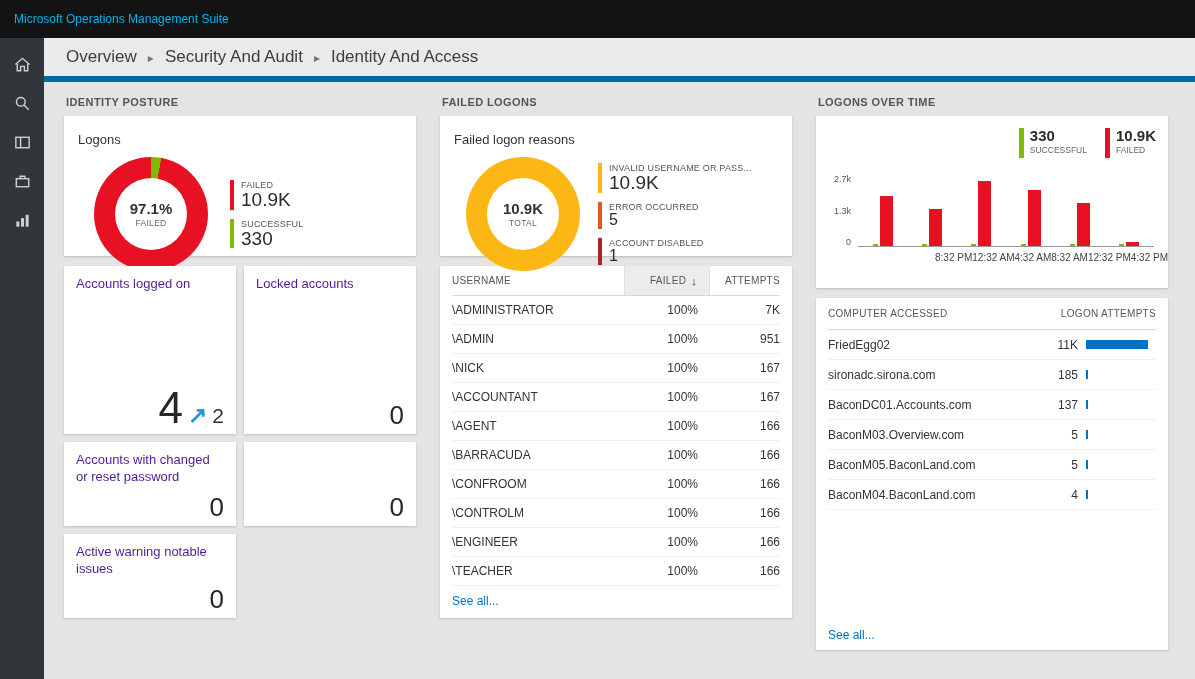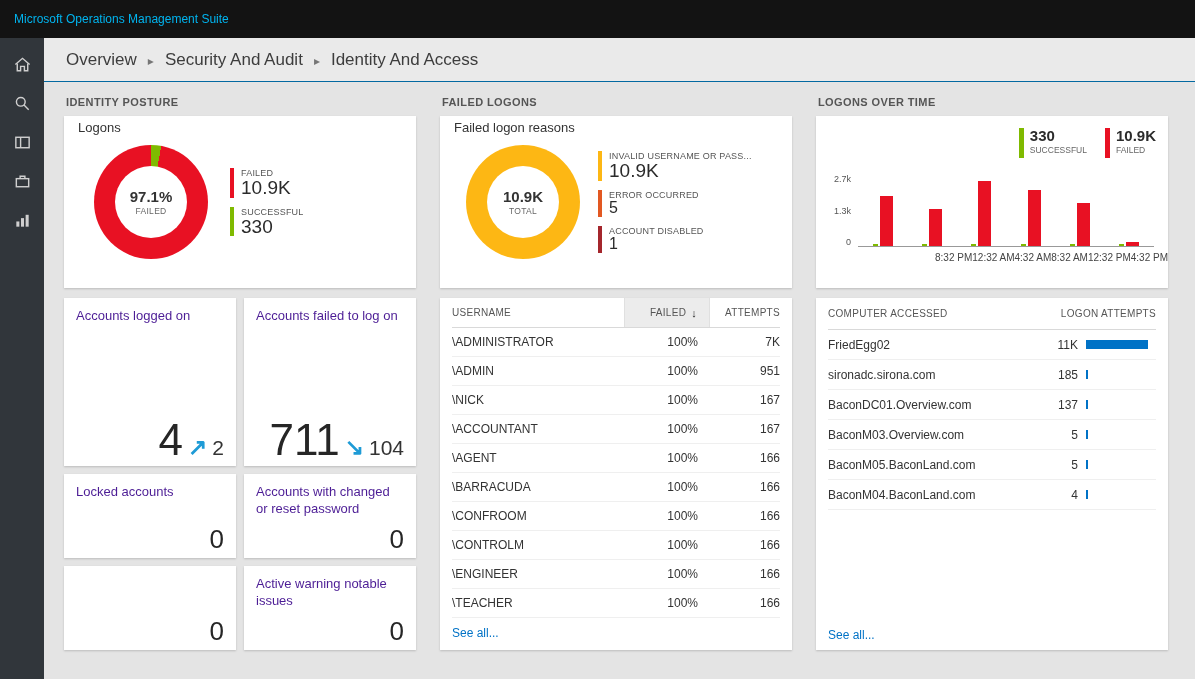--- a/index.html
+++ b/index.html
@@ -9,32 +9,32 @@
   .topbar{height:38px;background:#131313;display:flex;align-items:center;padding-left:14px}
   .topbar-title{color:#00b4ef;font-size:12px}
 
   .layout{display:flex;height:641px}
   .sidebar{width:44px;background:#31363b;display:flex;flex-direction:column;align-items:center;padding-top:14px;gap:15px;flex-shrink:0}
   .side-icon{width:24px;height:24px;display:flex;align-items:center;justify-content:center;cursor:pointer}
   .side-icon svg{width:19px;height:19px;stroke:#cfcfcf;fill:none;stroke-width:1.5}
   .side-icon svg .filled{fill:#cfcfcf;stroke:none}
 
   .content{flex:1;display:flex;flex-direction:column;overflow:hidden}
-  .breadcrumb{height:44px;background:#eaeaea;display:flex;align-items:center;padding-left:22px;gap:11px;border-bottom:1px solid #0369a1;flex-shrink:0}
+  .breadcrumb{height:44px;background:#eaeaea;display:flex;align-items:center;padding-left:22px;gap:11px;border-bottom:6px solid #0369a1;flex-shrink:0}
   .crumb{font-size:17px;color:#3d3d3d;cursor:pointer}
   .crumb-sep{color:#767676;font-size:12px;padding-top:2px}
 
   .dashboard{flex:1;display:flex;gap:24px;padding:14px 20px 0}
   .col{width:352px;display:flex;flex-direction:column;flex-shrink:0}
   .section-title{font-size:11px;font-weight:700;color:#555;letter-spacing:.4px;margin:0 0 8px 2px}
 
   .card{background:#fff;box-shadow:0 1px 2px rgba(0,0,0,.18)}
 
   
-  .donut-card{height:172px;padding:4px 14px;position:relative;cursor:pointer}
+  .donut-card{height:140px;padding:16px 14px;position:relative;cursor:pointer}
   .card-title{font-size:13px;color:#333}
   .donut-row{display:flex;align-items:center;margin-top:10px;gap:22px;padding-left:16px}
   .donut{width:114px;height:114px;border-radius:50%;position:relative;flex-shrink:0}
   .donut-center{position:absolute;inset:21px;background:#fff;border-radius:50%;display:flex;flex-direction:column;align-items:center;justify-content:center}
   .donut-value{font-size:15px;font-weight:bold;color:#333}
   .donut-label{font-size:8.5px;color:#666;letter-spacing:.3px;margin-top:1px}
   .legend{display:flex;flex-direction:column;gap:9px}
   .legend-item{display:flex;gap:7px}
   .legend-bar{width:4px;align-self:stretch;flex-shrink:0}
   .legend-label{font-size:9px;color:#555;letter-spacing:.2px;white-space:nowrap}
@@ -176,28 +176,20 @@
 
         <div class="tile-grid">
           <div class="tile card">
             <div class="tile-title">Accounts logged on</div>
             <div class="tile-value-row">
               <span class="tile-value">4</span>
               <span class="trend">↗</span>
               <span class="trend-value">2</span>
             </div>
           </div>
-          <div class="tile card">
-            <div class="tile-title">Accounts failed to log on</div>
-            <div class="tile-value-row">
-              <span class="tile-value">711</span>
-              <span class="trend">↘</span>
-              <span class="trend-value">104</span>
-            </div>
-          </div>
           <div class="tile card sm">
             <div class="tile-title">Locked accounts</div>
             <div class="tile-value-row">
                 <span class="tile-value">0</span>
               </div>
           </div>
           <div class="tile card sm">
             <div class="tile-title">Accounts with changed or reset password</div>
             <div class="tile-value-row">
                 <span class="tile-value">0</span>
@@ -394,21 +386,21 @@
               </span>
             </div>
           <div class="comp-row">
               <span class="comp-name">sironadc.sirona.com</span>
               <span class="comp-val">185</span>
               <span class="comp-bar-wrap">
                 <span class="comp-bar" style="width: 2px;"></span>
               </span>
             </div>
           <div class="comp-row">
-              <span class="comp-name">BaconDC01.Overview.com</span>
+              <span class="comp-name">BaconDC01.Accounts.com</span>
               <span class="comp-val">137</span>
               <span class="comp-bar-wrap">
                 <span class="comp-bar" style="width: 2px;"></span>
               </span>
             </div>
           <div class="comp-row">
               <span class="comp-name">BaconM03.Overview.com</span>
               <span class="comp-val">5</span>
               <span class="comp-bar-wrap">
                 <span class="comp-bar" style="width: 2px;"></span>

